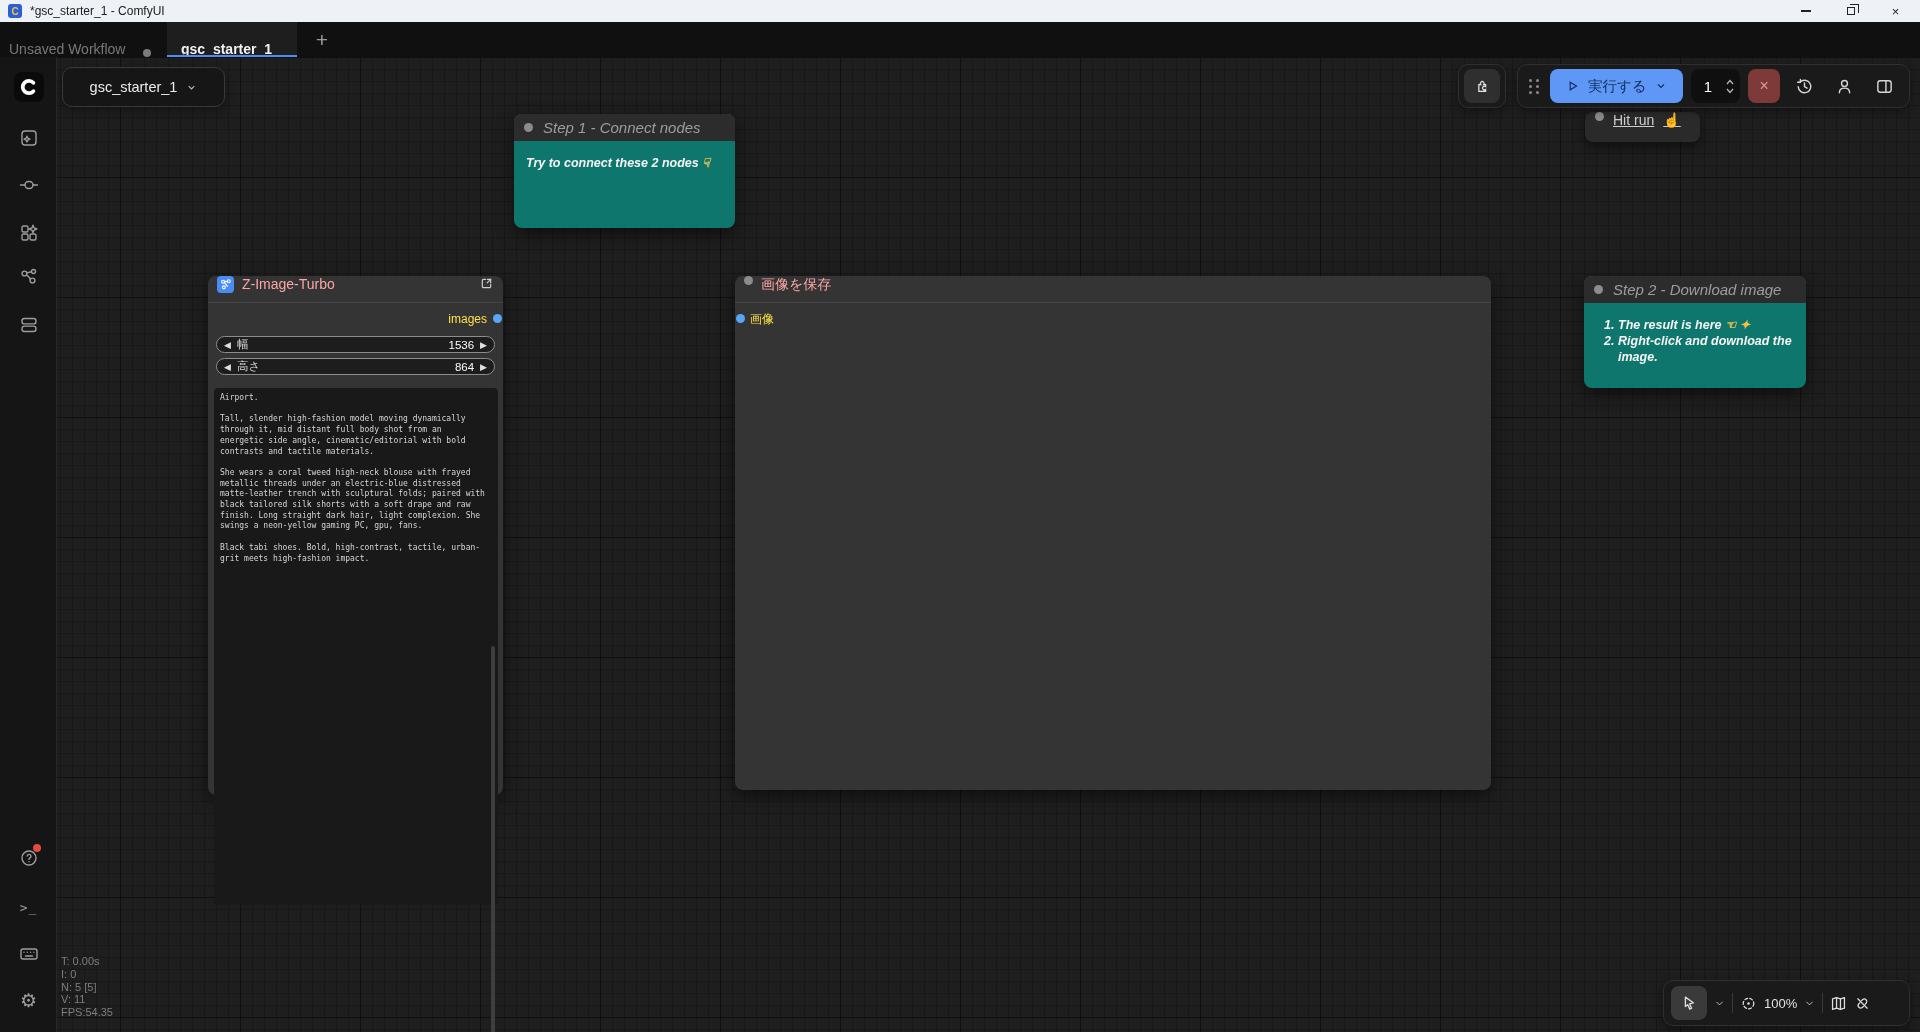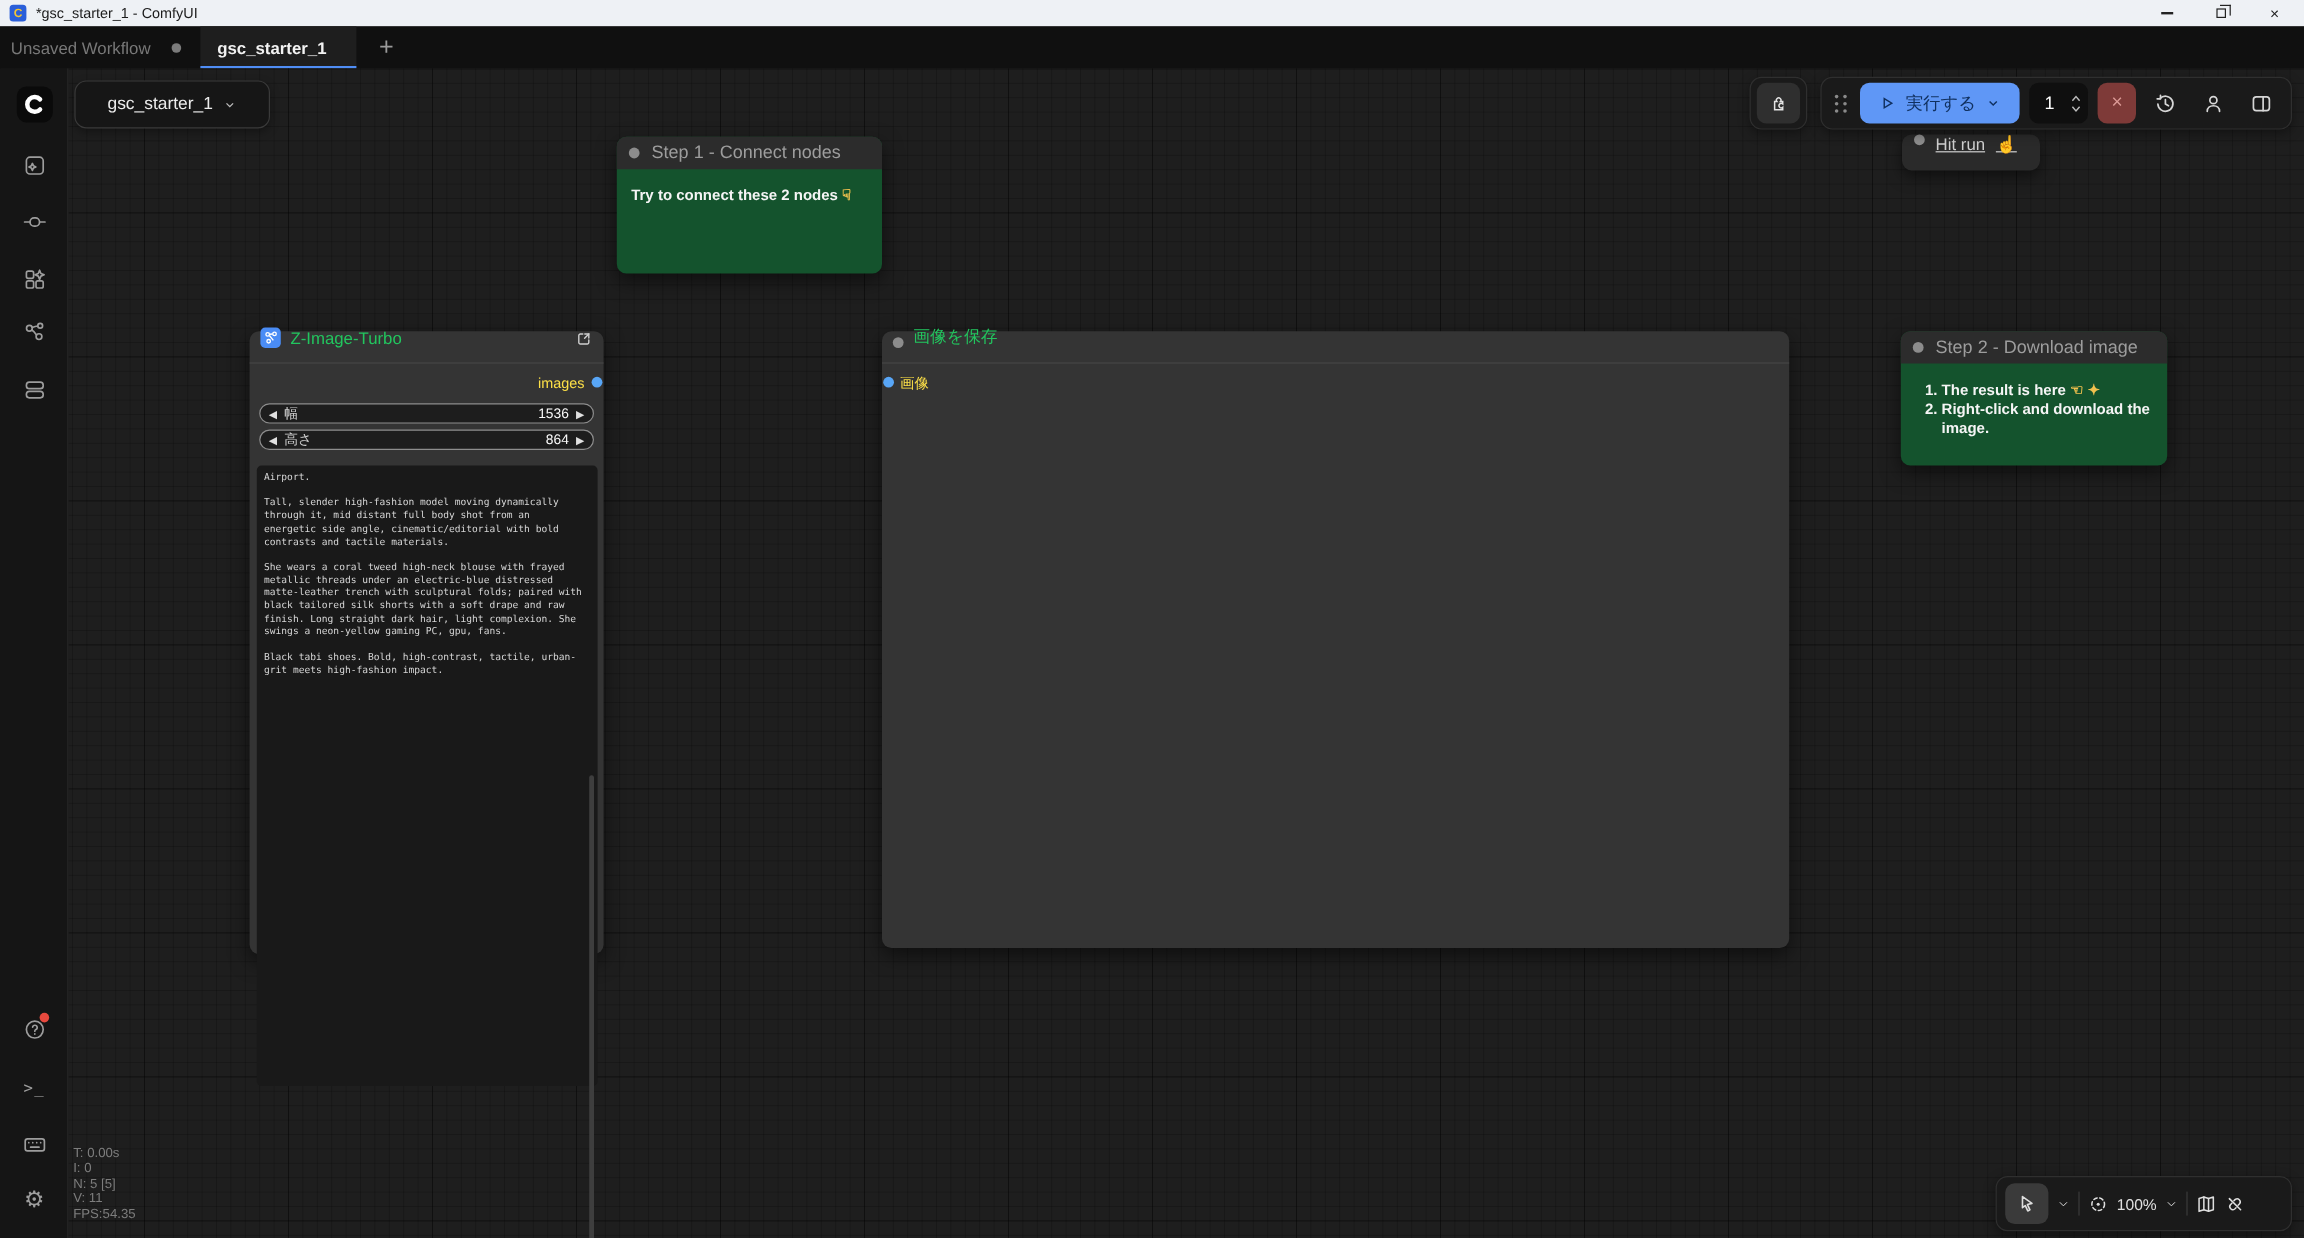--- a/index.html
+++ b/index.html
@@ -17,21 +17,21 @@
   .win-btn { width:45px; height:22px; display:flex; align-items:center; justify-content:center;
              color:#222; font-size:13px; }
   .min-glyph { width:10px; height:1.4px; background:#222; display:block; }
   .restore-glyph { width:8px; height:8px; border:1.1px solid #222; position:relative; background:#eef1f5; }
   .restore-glyph:before { content:""; position:absolute; left:2px; top:-4px; width:8px; height:8px;
              border:1.1px solid #222; border-left:none; border-bottom:none; }
 
   
   .tabbar { position:absolute; left:0; top:22px; width:1920px; height:35px; background:#101010;
             display:flex; align-items:stretch; }
-  .tab { display:flex; align-items:center; gap:12px; font-size:14px; position:relative; }
+  .tab { display:flex; align-items:flex-end; gap:12px; font-size:14px; position:relative; }
   .tab.inactive { width:167px; padding:0 16px 0 9px; color:#787878; }
   .tab.active { width:130px; padding:0 14px; color:#f2f2f2; background:#1e1e1e; font-weight:bold; }
   .tab.active:after { content:""; position:absolute; left:0; right:0; bottom:0; height:2px; background:#4f8df5; }
   .tab-dot { width:8px; height:8px; border-radius:50%; margin-left:auto; }
   .tab-dot.gray { background:#7b7b7b; }
   .tab-dot.white { background:#ffffff; }
   .newtab { margin-left:12px; align-self:center; width:26px; height:26px; background:none; border:none;
             color:#9a9a9a; font-size:21px; line-height:24px; text-align:center; cursor:default; }
 
   
@@ -76,22 +76,22 @@
   .num-val { flex:1; text-align:center; color:#fff; font-size:15px; }
   .steppers { display:flex; flex-direction:column; gap:3px; padding-right:5px; }
   .icon-btn { width:34px; height:34px; border:none; border-radius:8px; background:transparent;
               display:flex; align-items:center; justify-content:center; }
   .icon-btn svg { stroke:#d6d6d6; fill:none; stroke-width:1.5; stroke-linecap:round; stroke-linejoin:round; }
   .cancel-btn { background:#7e3a38; color:#dc9a96; font-size:16px; }
 
   
   .gnode { position:absolute; background:#343434; border-radius:8px;
            box-shadow:0 6px 16px rgba(0,0,0,.5); }
-  .gnode-header { height:27px; display:flex; align-items:flex-end; padding:12px 9px;
-                  border-bottom:1px solid #474747; color:#22c55e; font-size:14px; gap:8px; }
+  .gnode-header { height:27px; display:flex; align-items:flex-start; padding:0 9px;
+                  border-bottom:1px solid #474747; color:#fca5a5; font-size:14px; gap:8px; }
   .collapse-dot { width:9px; height:9px; border-radius:50%; background:#8c8c8c; flex:none; }
   .znode-icon { width:17px; height:17px; border-radius:4px; background:#4a8cf5; flex:none;
                 display:flex; align-items:center; justify-content:center; }
   .expand-btn { margin-left:auto; display:flex; }
   .slot-row { position:relative; height:20px; display:flex; align-items:center;
               font-size:12px; color:#fde047; margin-top:6px; }
   .slot-dot { width:9px; height:9px; border-radius:50%; background:#58a6f7; position:absolute; top:5px; }
   .widget { height:17px; border:1px solid #8d8d8d; border-radius:9px; background:#1d1d1d;
             display:flex; align-items:center; font-size:11.5px; color:#d0d0d0;
             padding:0 7px; gap:6px; margin:0 8px; }
@@ -103,21 +103,21 @@
                 color:#d6d6d6; white-space:pre-wrap; overflow:hidden; }
   .scrollbar { position:absolute; right:2px; top:3px; width:4px; height:395px;
                border-radius:2px; background:#3e3e3e; }
   .fn-widget { position:absolute; left:12px; top:54px; width:732px; height:19px;
                border:1px solid #8d8d8d; border-radius:10px; background:#1d1d1d;
                display:flex; align-items:center; padding:0 12px; font-size:12.5px; }
   .fn-label { color:#9a9a9a; }
   .fn-value { margin-left:auto; color:#fafafa; }
 
   
-  .note { position:absolute; background:#14532d; border-radius:8px; box-shadow:0 6px 16px rgba(0,0,0,.5); }
+  .note { position:absolute; background:#0f766e; border-radius:8px; box-shadow:0 6px 16px rgba(0,0,0,.5);font-style:italic; }
   .note-header { height:27px; background:#2c2c2c; border-radius:8px 8px 0 0; display:flex;
                  align-items:center; gap:10px; padding:0 10px; color:#9d9d9d; font-size:15px; }
   .note-body { padding:14px 12px; color:#f5f5f5; font-size:12.5px; font-weight:bold; line-height:16px; }
   .note-body ol { margin-left:22px; }
   .emoji { color:#f2c14e; font-weight:bold; }
   .hitrun { position:absolute; left:1585px; top:55px; width:115px; height:30px; background:#2a2a2a;
             border-radius:8px; box-shadow:0 5px 12px rgba(0,0,0,.5); display:flex; align-items:flex-start;
             gap:9px; padding:0 10px; color:#cfcfcf; font-size:14px;text-decoration:underline; }
 
   

